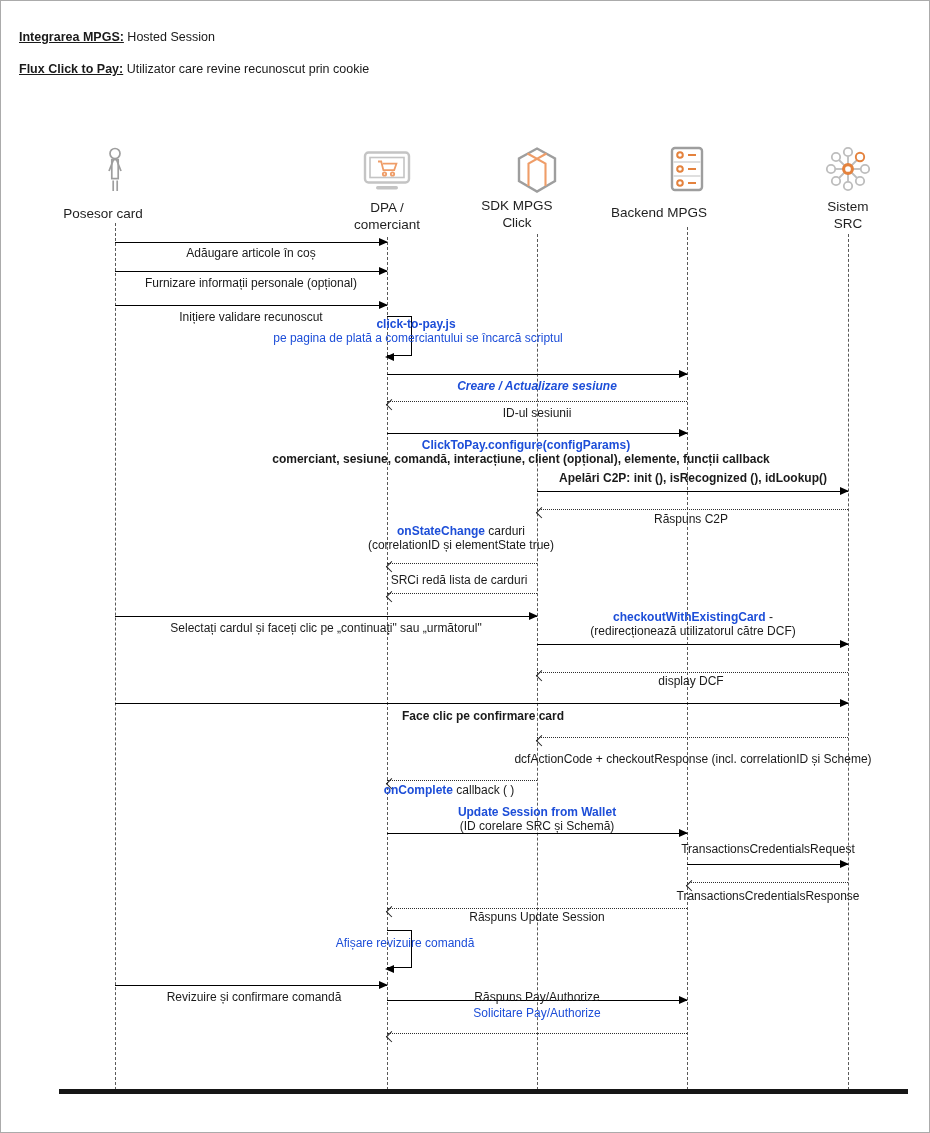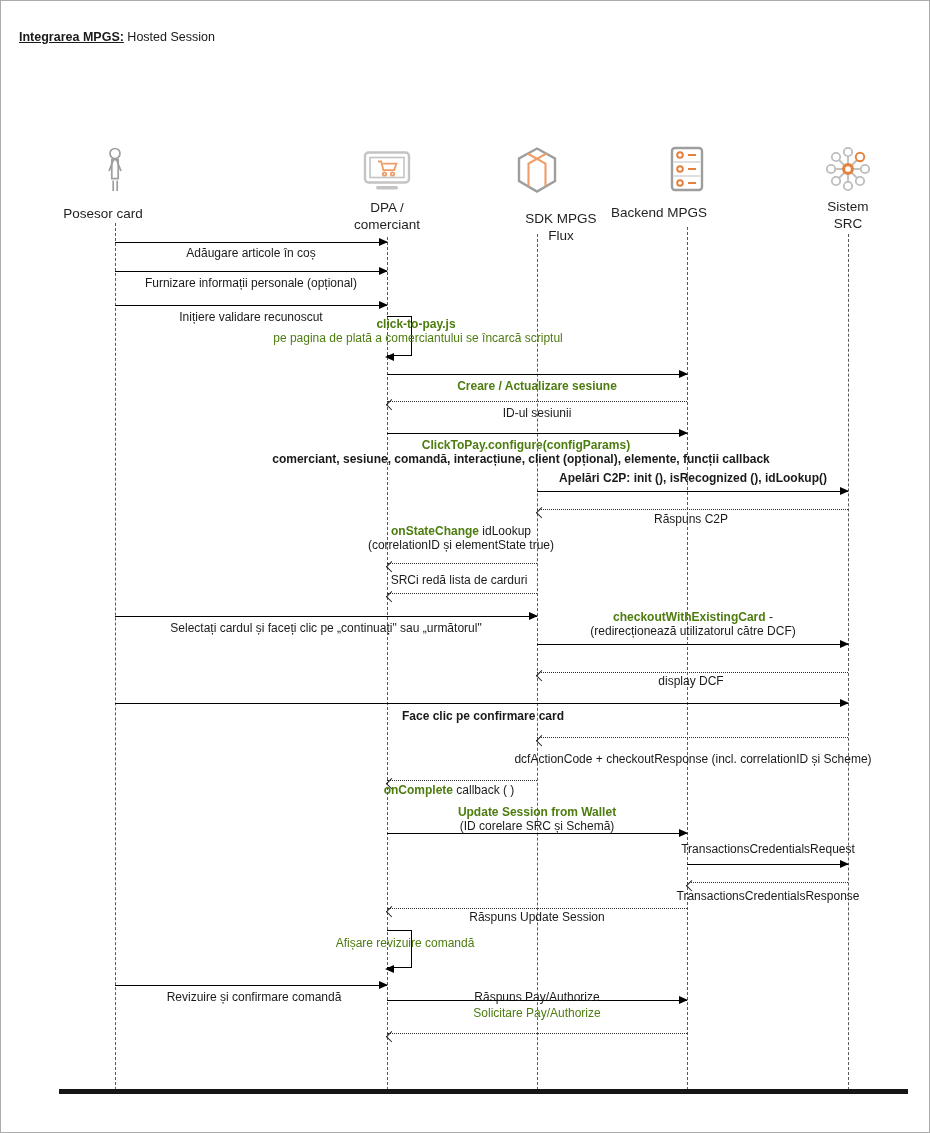--- a/index.html
+++ b/index.html
@@ -12,33 +12,36 @@
   .actor-label{position:absolute;width:180px;text-align:center;font-size:13.5px;line-height:17px;color:#1f1f1f;}
   .msg-line{position:absolute;height:0;}
   .msg-line.solid{border-top:1.6px solid #000;}
   .msg-line.dotted{border-top:1.5px dotted #2e2e2e;}
   .head{position:absolute;width:0;height:0;}
   .head-solid-right{right:-1px;top:-5px;border-top:4.5px solid transparent;border-bottom:4.5px solid transparent;border-left:9px solid #000;}
   .head-solid-left{left:-1px;top:-5px;border-top:4.5px solid transparent;border-bottom:4.5px solid transparent;border-right:9px solid #000;}
   .head-open-left{left:0;top:-4px;width:7px;height:7px;border-left:1.4px solid #222;border-bottom:1.4px solid #222;
                   transform:rotate(45deg);transform-origin:1px 6px;border-top:none!important;border-right:none!important;}
   .msg-label{position:absolute;width:600px;text-align:center;font-size:12px;line-height:13.5px;white-space:nowrap;}
-  .msg-label .blue{color:#4d7c0f;}
+  .msg-label .blue{color:#1d4ed8;}
   .msg-label .bold{font-weight:bold;}
   .loop{position:absolute;border:1.4px solid #000;border-left:none;box-sizing:border-box;}
   .loop .head-solid-left{left:-2px;top:auto;bottom:-5.5px;}
   .bottom-bar{position:absolute;background:#161616;}
 </style>
 </head>
 <body>
 
 <div class="page">
   <div class="hdr" style="top:29px;">
     <span class="lbl">Integrarea MPGS:</span><span> Hosted Session</span>
   </div>
+  <div class="hdr" style="top:61px;">
+    <span class="lbl">Flux Click to Pay:</span><span> Utilizator care revine recunoscut prin cookie</span>
+  </div>
   <div>
       <div class="lifeline" style="left: 114px; top: 222px; height: 867px;"></div>
       <div class="actor-icon" style="left: 96px; top: 146px;"><svg width="36" height="46" viewBox="0 0 36 46" fill="none" stroke="#9e9e9e" stroke-width="1.7">
      <circle cx="18" cy="6.5" r="5"></circle>
           <path d="M12 24 L16.5 12.8"></path>
           <path d="M24 24 L19.5 12.8"></path>
      <rect x="14.8" y="12.6" width="6.4" height="19"></rect>
           <path d="M16.2 33.5 V44"></path>
           <path d="M20.2 33.5 V44"></path>
         </svg></div>
@@ -61,23 +64,23 @@
         <div>comerciant</div>
       </div>
       <div class="lifeline" style="left: 536px; top: 233px; height: 856px;"></div>
       <div class="actor-icon" style="left: 513px; top: 145px;"><svg width="46" height="48" viewBox="0 0 46 48" fill="none">
      <polygon points="23,2.5 41,12.5 41,35 23,45.5 5,35 5,12.5" stroke="#9e9e9e" stroke-width="2.4" fill="#fff"></polygon>
      <g stroke="#EF9D68" stroke-width="2.1">
             <polyline points="13.5,7.5 31.5,17.5 31.5,40"></polyline>
      <polyline points="32.5,7.5 14.5,17.5 14.5,40"></polyline>
           </g>
         </svg></div>
-      <div class="actor-label" style="left: 470px; top: 196px; margin-top: 13px;">
+      <div class="actor-label" style="left: 426px; top: 196px;">
         <div>SDK MPGS</div>
-        <div>Flux</div>
+        <div>Click</div>
       </div>
       <div class="lifeline" style="left: 686px; top: 226px; height: 863px;"></div>
       <div class="actor-icon" style="left: 669px; top: 145px;"><svg width="34" height="46" viewBox="0 0 34 46" fill="none">
      <rect x="2" y="2" width="30" height="42" rx="3" stroke="#9e9e9e" stroke-width="2.4" fill="#fff"></rect>
      <g stroke="#d8d8d8" stroke-width="1.6">
             <path d="M3.5 16 H30.5"></path>
             <path d="M3.5 30 H30.5"></path>
           </g>
      <g stroke="#E4823D" stroke-width="2">
             <circle cx="10" cy="9" r="2.8" fill="#fff"></circle>
@@ -125,42 +128,42 @@
         <span class="head head-solid-right"></span>
       </div>
       <div class="msg-label" style="left: -50px; top: 276px;"><span>Furnizare informații personale (opțional)</span></div>
       <div class="msg-line solid" style="left: 114px; top: 304px; width: 272px;">
         <span class="head head-solid-right"></span>
       </div>
       <div class="msg-label" style="left: -50px; top: 310px;"><span>Inițiere validare recunoscut</span></div>
       <div class="msg-line solid" style="left: 386px; top: 373px; width: 300px;">
         <span class="head head-solid-right"></span>
       </div>
-      <div class="msg-label" style="left: 236px; top: 379px;"><span class="blue bold">Creare / Actualizare sesiune</span></div>
+      <div class="msg-label" style="left: 236px; top: 379px; font-style: italic;"><span class="blue bold">Creare / Actualizare sesiune</span></div>
       <div class="msg-line dotted" style="left: 386px; top: 400px; width: 300px;">
         <span class="head head-open-left"></span>
       </div>
       <div class="msg-label" style="left: 236px; top: 406px;"><span>ID-ul sesiunii</span></div>
       <div class="msg-line solid" style="left: 386px; top: 432px; width: 300px;">
         <span class="head head-solid-right"></span>
       </div>
       <div class="msg-label" style="left: 225px; top: 438px;"><span class="blue bold">ClickToPay.configure(configParams)</span></div>
       <div class="msg-label" style="left: 220px; top: 452px; font-weight: bold;"><span>comerciant, sesiune, comandă, interacțiune, client (opțional), elemente, funcții callback</span></div>
       <div class="msg-line solid" style="left: 536px; top: 490px; width: 311px;">
         <span class="head head-solid-right"></span>
       </div>
       <div class="msg-label" style="left: 392px; top: 471px;"><span class="bold">Apelări C2P: init (), isRecognized (), idLookup()</span></div>
       <div class="msg-line dotted" style="left: 536px; top: 508px; width: 311px;">
         <span class="head head-open-left"></span>
       </div>
       <div class="msg-label" style="left: 390px; top: 512px;"><span>Răspuns C2P</span></div>
       <div class="msg-line dotted" style="left: 386px; top: 562px; width: 150px;">
         <span class="head head-open-left"></span>
       </div>
-      <div class="msg-label" style="left: 160px; top: 524px;"><span class="blue bold">onStateChange</span><span> idLookup</span></div>
+      <div class="msg-label" style="left: 160px; top: 524px;"><span class="blue bold">onStateChange</span><span> carduri</span></div>
       <div class="msg-label" style="left: 160px; top: 538px;"><span>(correlationID și elementState true)</span></div>
       <div class="msg-line dotted" style="left: 386px; top: 592px; width: 150px;">
         <span class="head head-open-left"></span>
       </div>
       <div class="msg-label" style="left: 158px; top: 573px;"><span>SRCi redă lista de carduri</span></div>
       <div class="msg-line solid" style="left: 114px; top: 615px; width: 422px;">
         <span class="head head-solid-right"></span>
       </div>
       <div class="msg-label" style="left: 25px; top: 621px;"><span>Selectați cardul și faceți clic pe „continuați" sau „următorul"</span></div>
       <div class="msg-line solid" style="left: 536px; top: 643px; width: 311px;">

